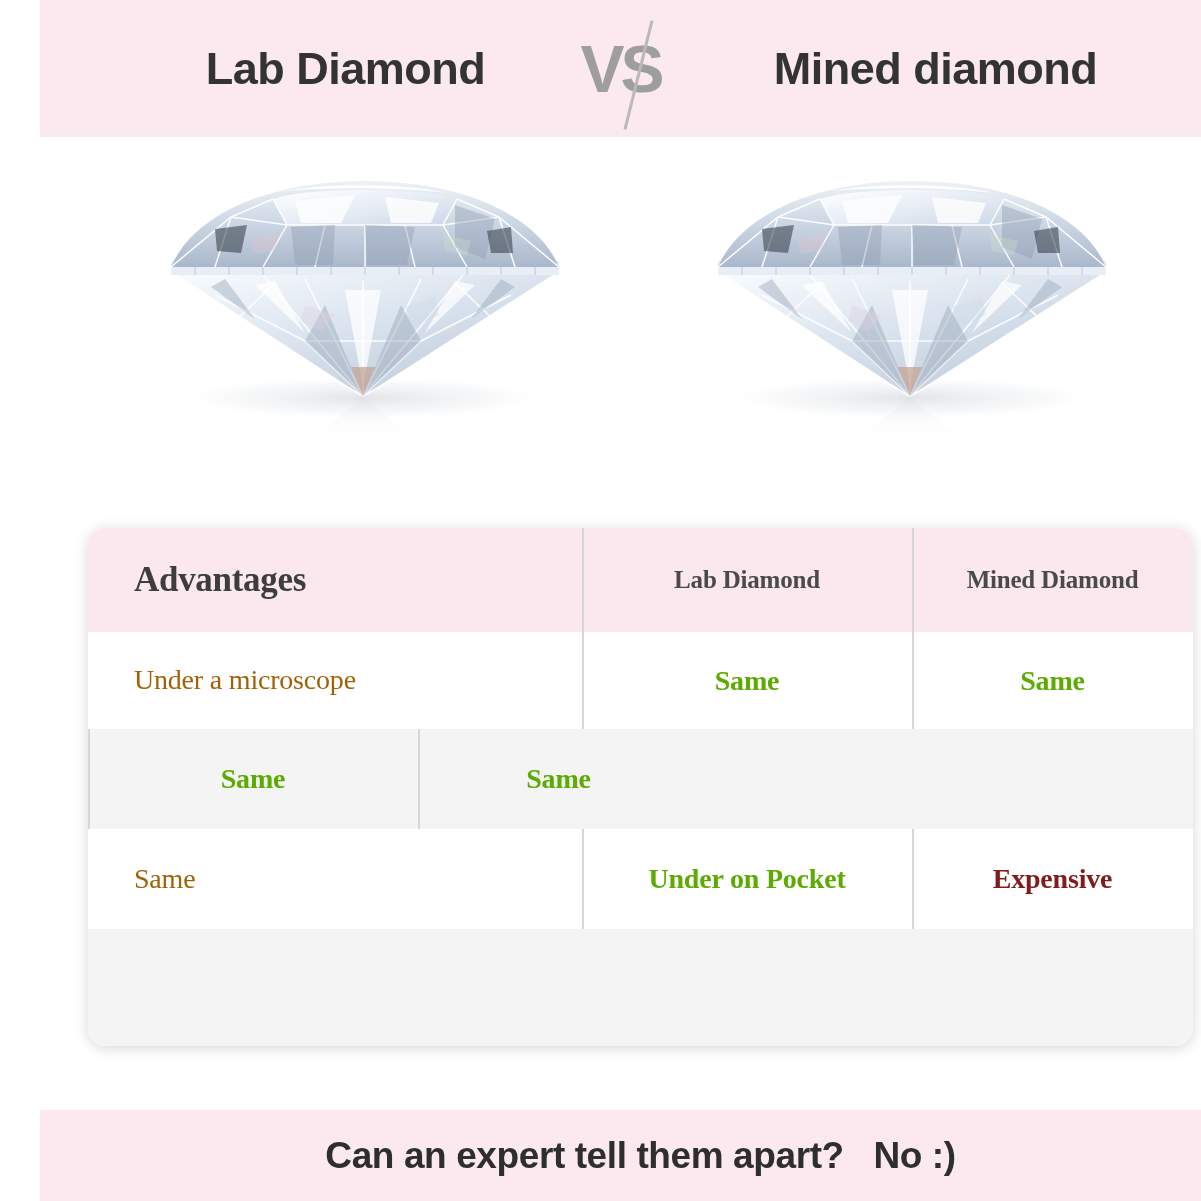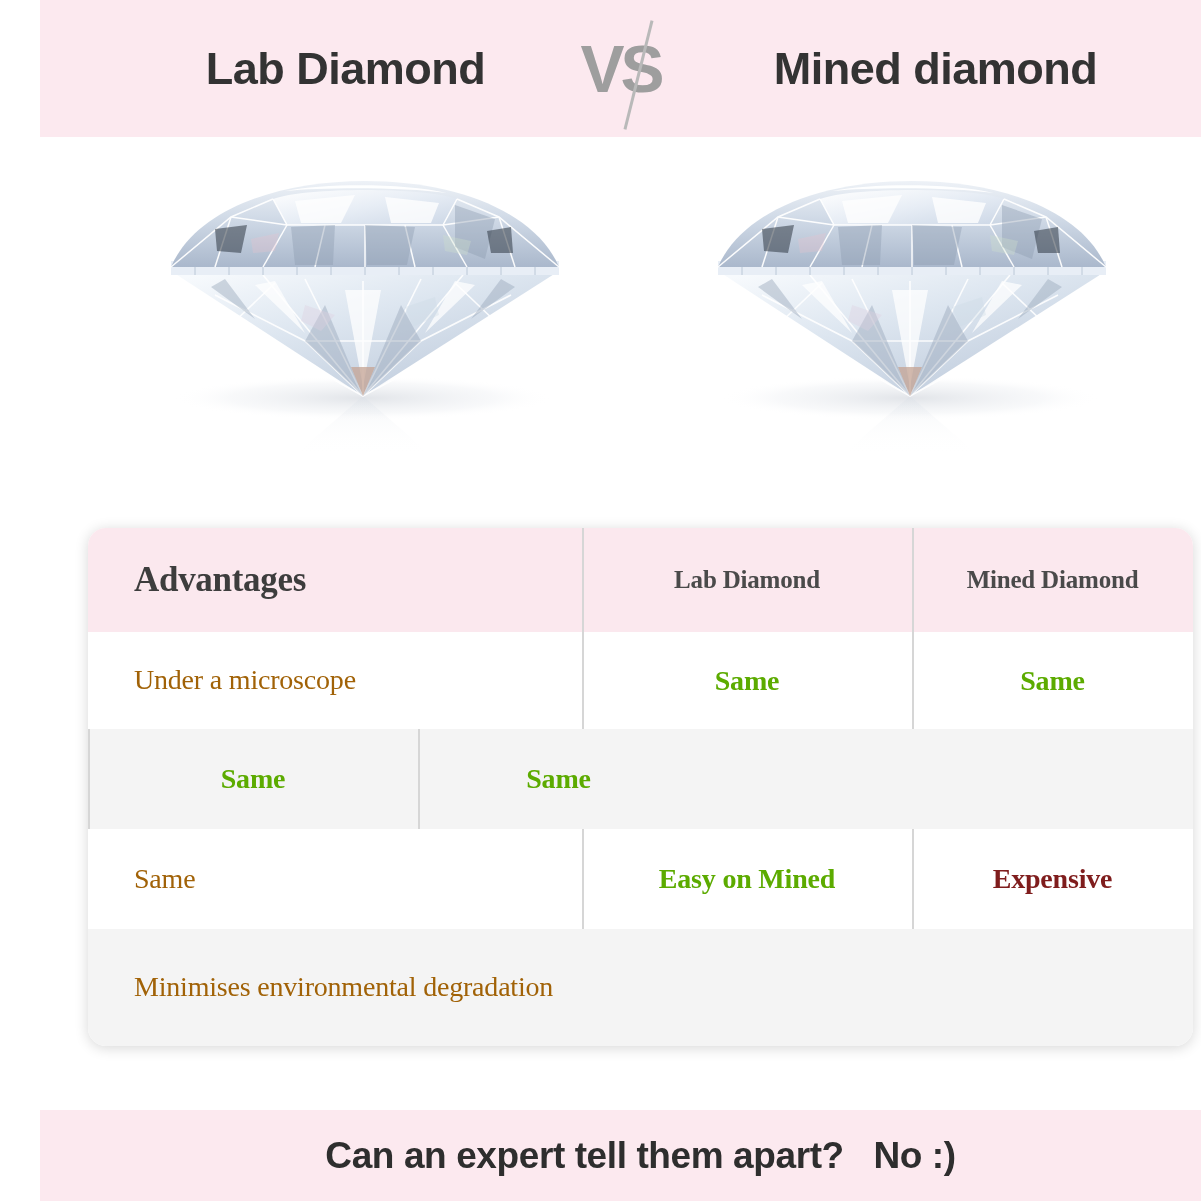--- a/index.html
+++ b/index.html
@@ -540,32 +540,29 @@
           <span class="val green">Same</span>
         </div>
       </div>
 
       <div class="row r3">
         <div class="cell feature">
           <span class="feature-text">Same</span>
         </div>
         <div class="cell lab">
           <span class="divider left"></span>
-          <span class="val green">Easy on Mined</span>
+          <span class="val green">Under on Pocket</span>
         </div>
         <div class="cell mined">
           <span class="divider left"></span>
           <span class="val red">Expensive</span>
         </div>
       </div>
 
       <div class="row r4">
-        <div class="cell feature">
-          <span class="feature-text">Minimises environmental degradation</span>
-        </div>
       </div>
 
     </div>
   </div>
 
   <div class="footer-band">
     <span class="footer-text">Can an expert tell them apart?   No :)</span>
   </div>
 
 </div>

